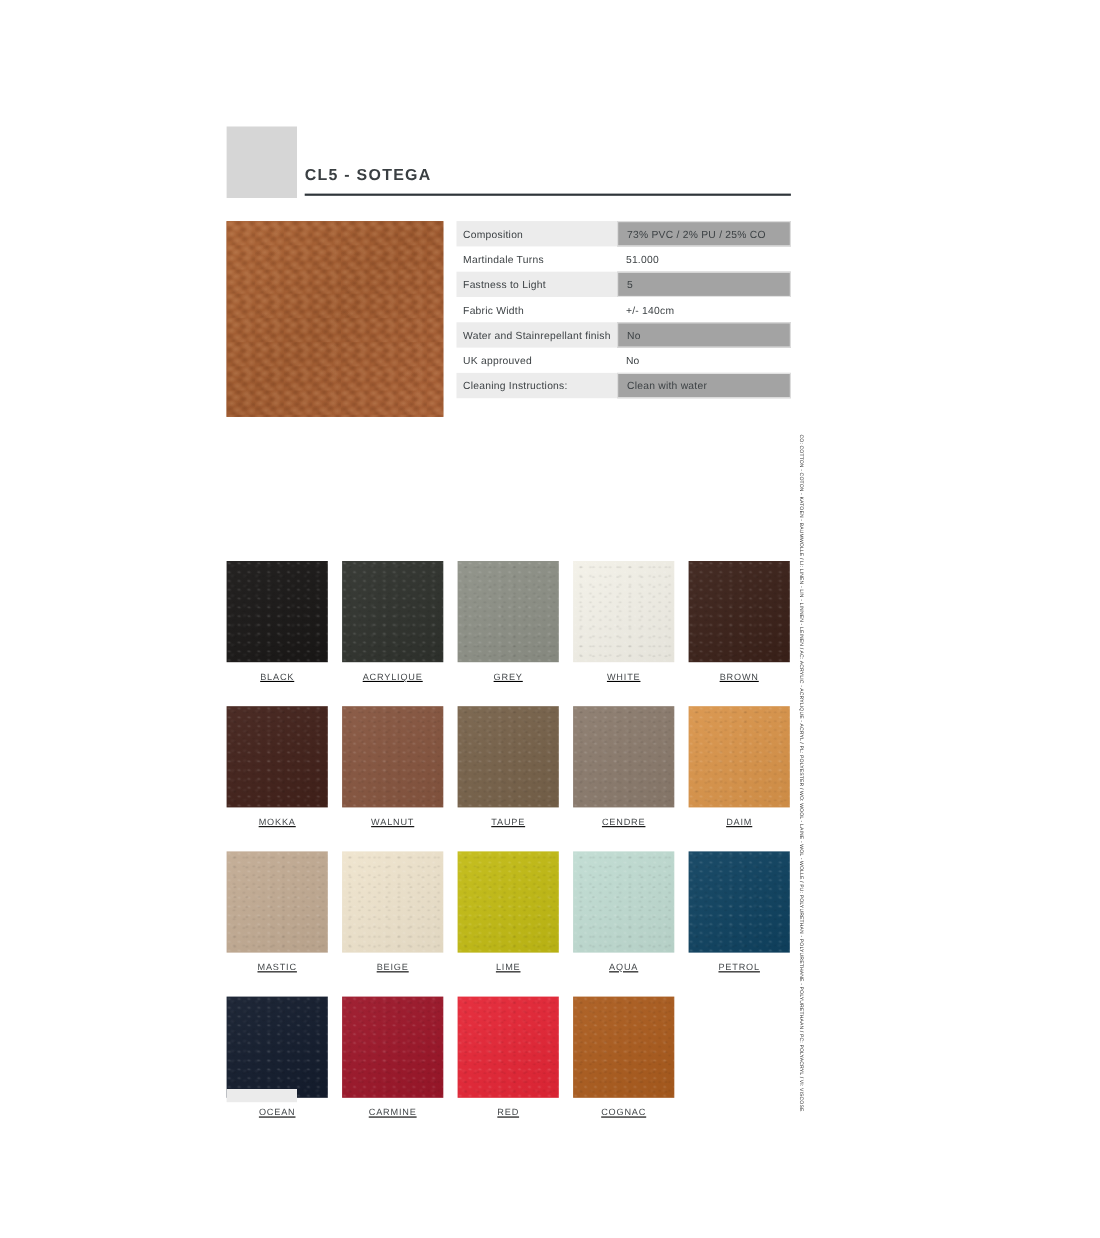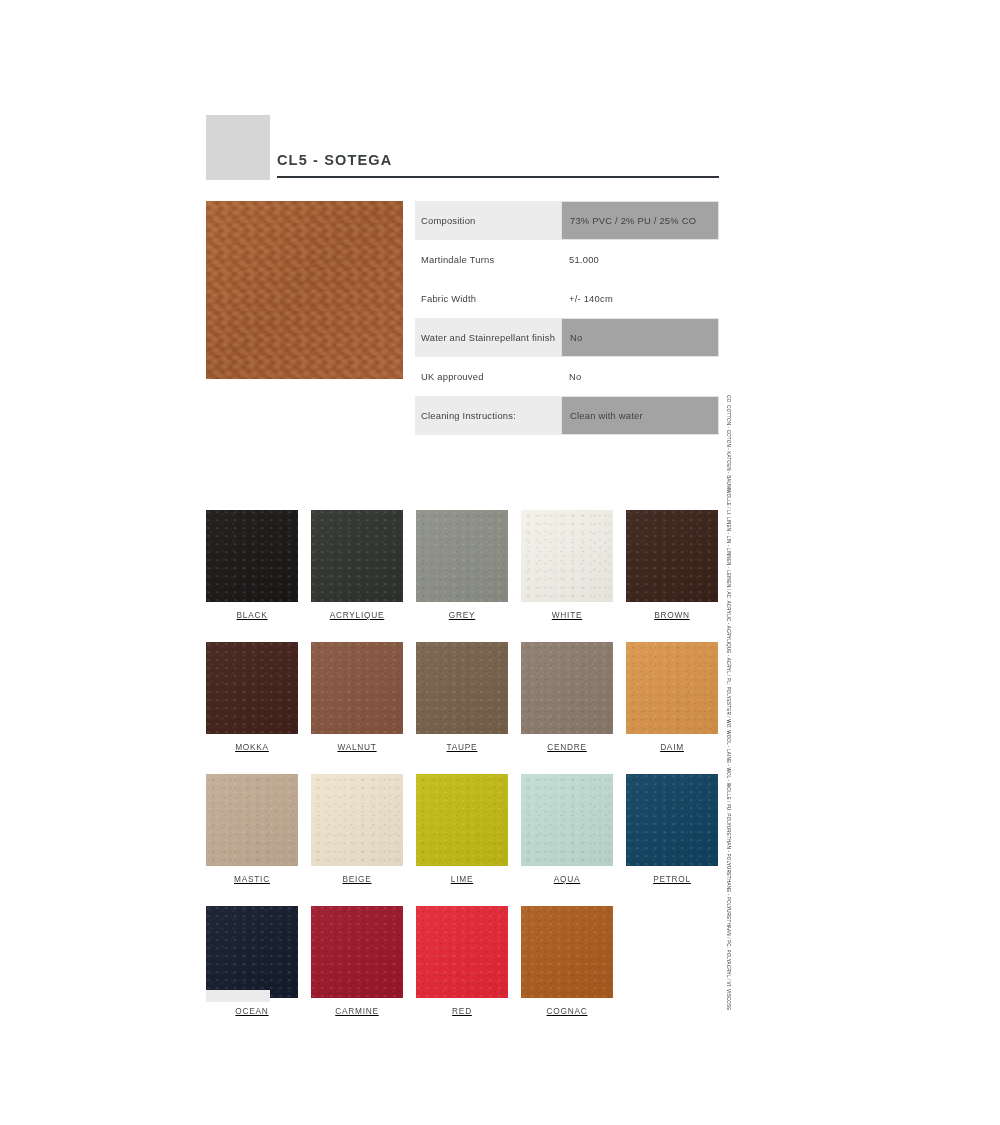--- a/index.html
+++ b/index.html
@@ -90,21 +90,21 @@
   .spec-table {
     position: absolute;
     left: 415px;
     top: 201px;
     width: 304px;
   }
 
   .spec-row {
     display: flex;
     align-items: stretch;
-    height: 39px;
+    height: 23px;
   }
 
   .spec-label {
     width: 146px;
     display: flex;
     align-items: center;
     padding-left: 6px;
     font-size: 9.4px;
     color: #3d4245;
     letter-spacing: .22px;
@@ -222,20 +222,24 @@
 
   <div class="spec-table">
       <div class="spec-row shaded">
         <div class="spec-label">Composition</div>
         <div class="spec-value">73% PVC / 2% PU / 25% CO</div>
       </div>
       <div class="spec-row">
         <div class="spec-label">Martindale Turns</div>
         <div class="spec-value">51.000</div>
       </div>
+      <div class="spec-row shaded">
+        <div class="spec-label">Fastness to Light</div>
+        <div class="spec-value">5</div>
+      </div>
       <div class="spec-row">
         <div class="spec-label">Fabric Width</div>
         <div class="spec-value">+/- 140cm</div>
       </div>
       <div class="spec-row shaded">
         <div class="spec-label">Water and Stainrepellant finish</div>
         <div class="spec-value">No</div>
       </div>
       <div class="spec-row">
         <div class="spec-label">UK approuved</div>

